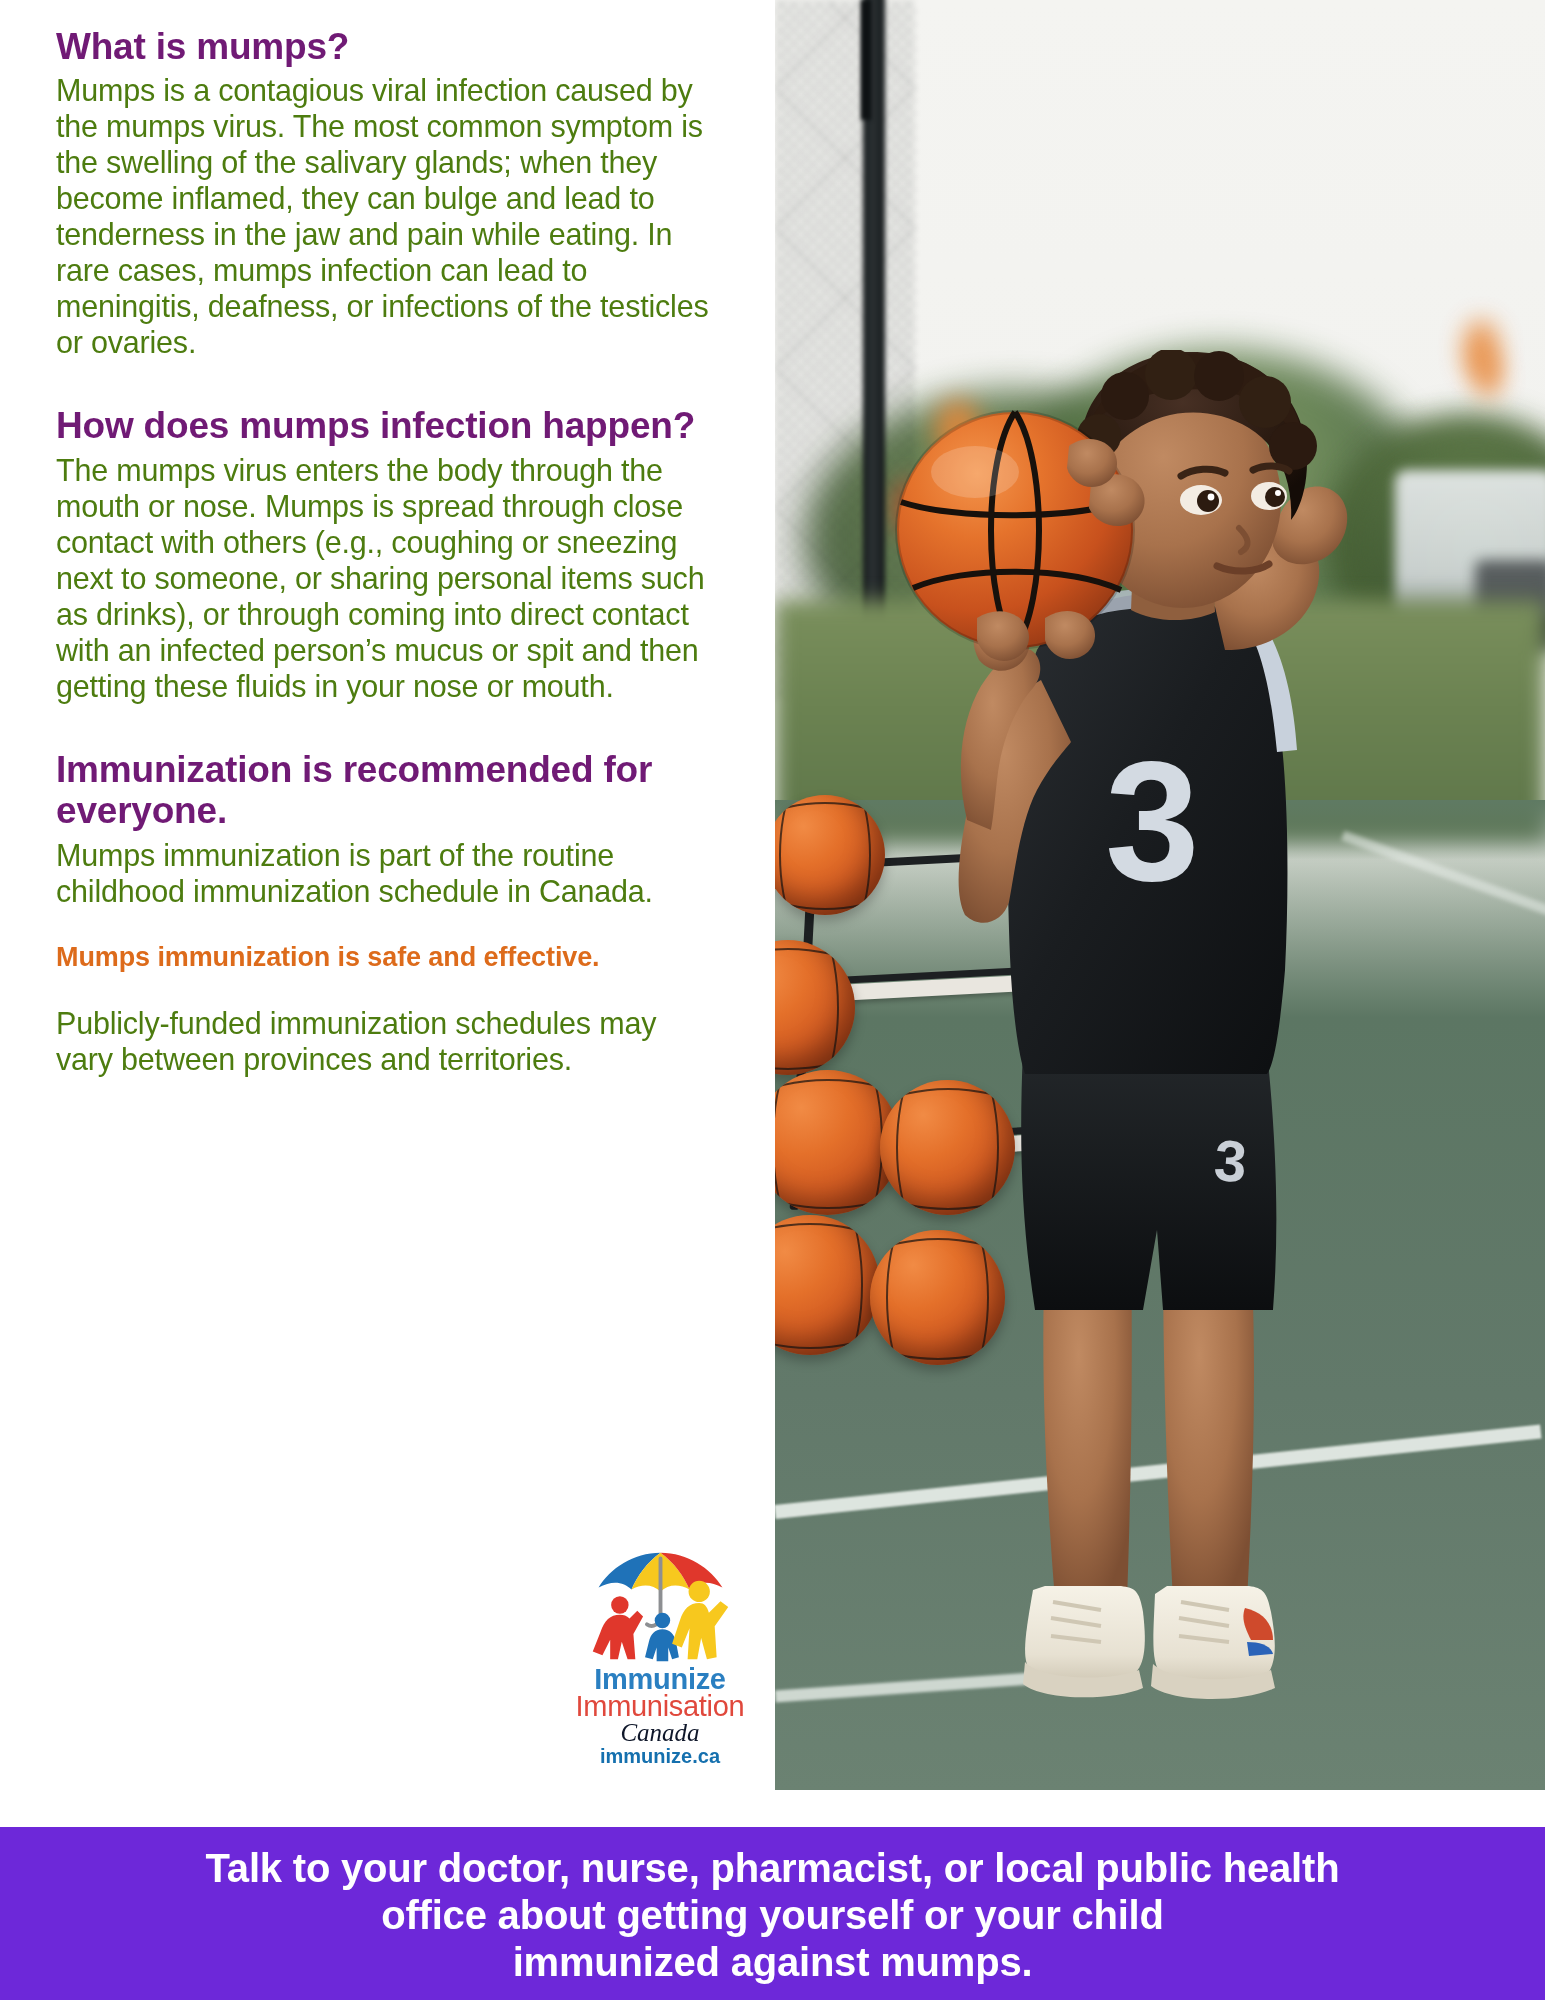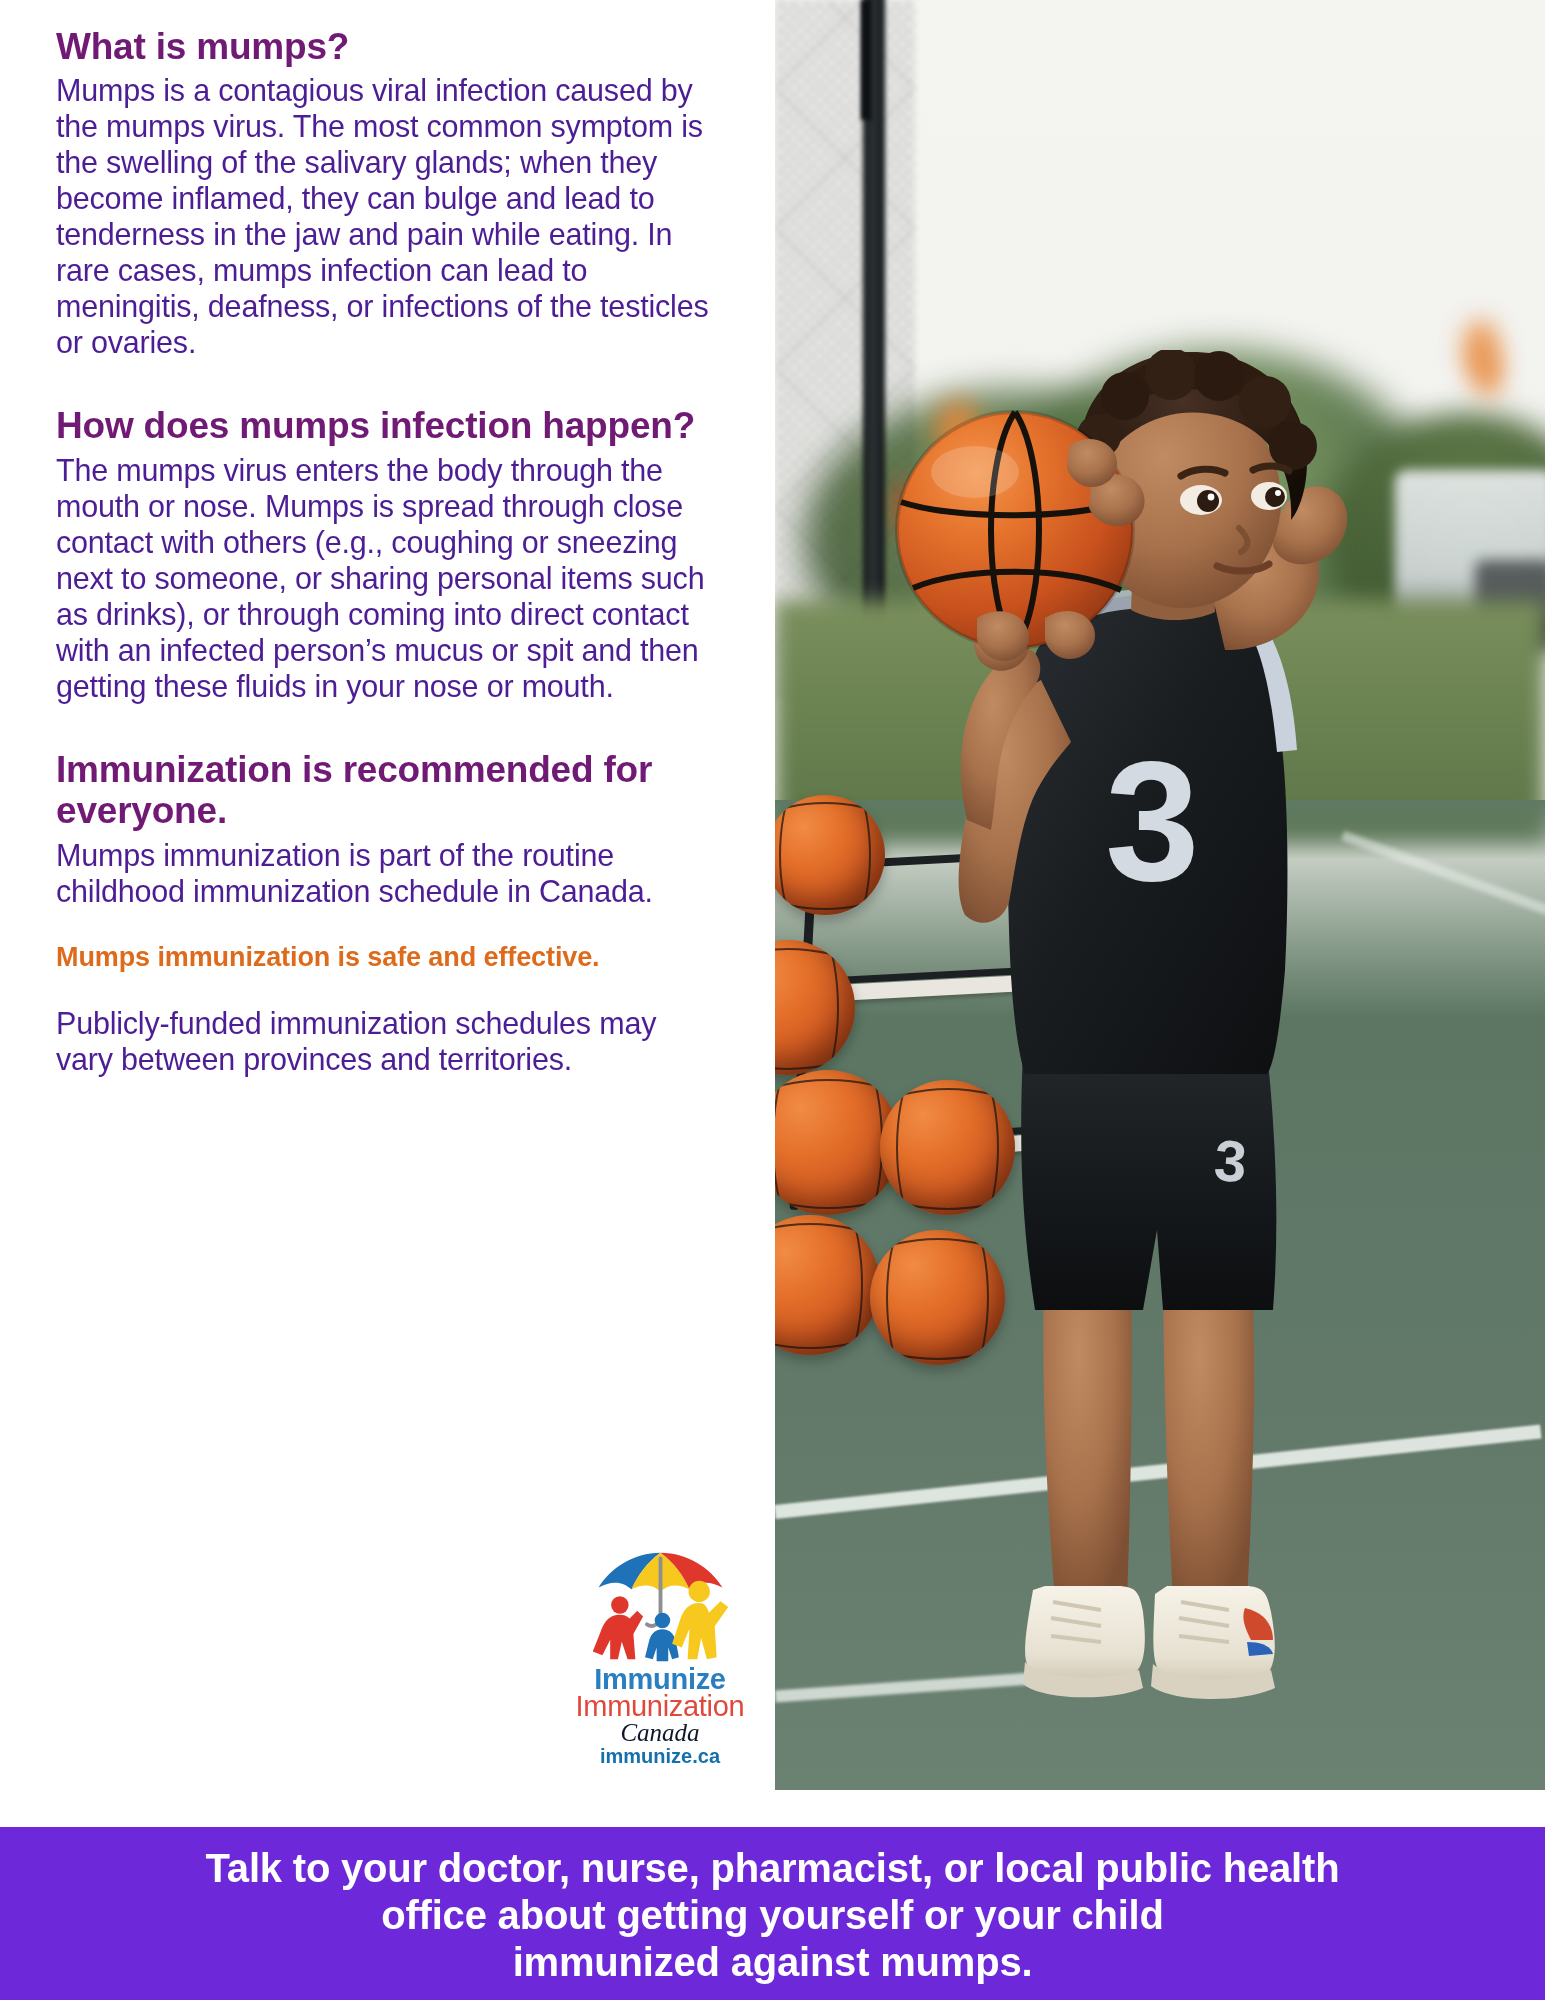--- a/index.html
+++ b/index.html
@@ -117,21 +117,21 @@
   
   .col {
     position:absolute; left:0; top:0; width:775px; height:1790px;
     background:#fff; padding:26px 56px 0 56px;
   }
   h2.sec {
     color:#701a75; font-weight:700; font-size:37px; line-height:1.12;
     letter-spacing:-0.2px; margin-bottom:6px;
   }
   p.body {
-    color:#4c1d95; font-size:30.5px; line-height:1.18; letter-spacing:-0.2px;
+    color:#4d7c0f; font-size:30.5px; line-height:1.18; letter-spacing:-0.2px;
     margin-bottom:0;
   }
   .gap-lg { height:44px; }
   .gap-md { height:32px; }
   p.hl {
     color:#dd6b1b; font-weight:700; font-size:27px; line-height:1.2;
     letter-spacing:-0.1px;
   }
 
   
@@ -366,21 +366,21 @@
 
         <circle cx="82" cy="78" r="8" fill="#1f72b8"></circle>
         <path d="M82 87 C74 87 70 92 68 100 L64 116 L72 118 L76 106 L76 120 L88 120 L88 106 L92 118 L99 116 L96 100 C94 92 90 87 82 87 Z" fill="#1f72b8"></path>
 
         <circle cx="120" cy="48" r="11" fill="#f7c81e"></circle>
         <path d="M120 60 C110 60 104 66 100 78 L92 102 L102 106 L110 86 L108 118 L118 118 L122 96 L128 118 L138 116 L136 84 L150 64 L142 58 L130 70 C128 63 125 60 120 60 Z" fill="#f7c81e"></path>
       </svg>
     </div>
     <div class="logo-txt">
       <div class="lt1">Immunize</div>
-      <div class="lt2">Immunization</div>
+      <div class="lt2">Immunisation</div>
       <div class="lt3">Canada</div>
       <div class="lt4">immunize.ca</div>
     </div>
   </div>
 
   <div class="banner">
     <div class="banner-text">
       <div>Talk to your doctor, nurse, pharmacist, or local public health</div>
       <div>office about getting yourself or your child</div>
       <div>immunized against mumps.</div>

